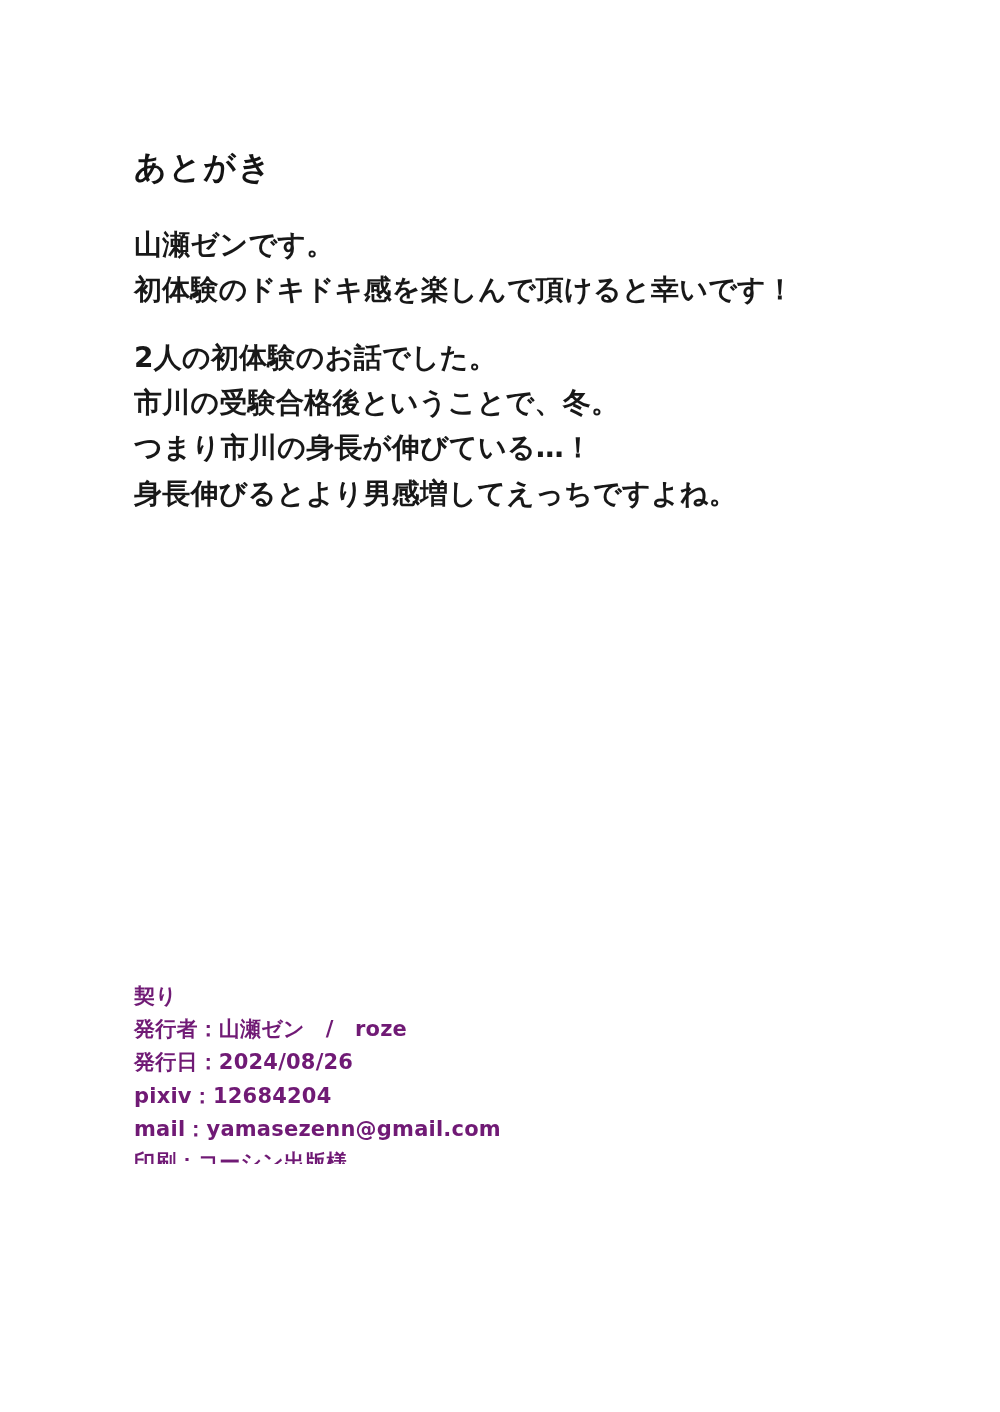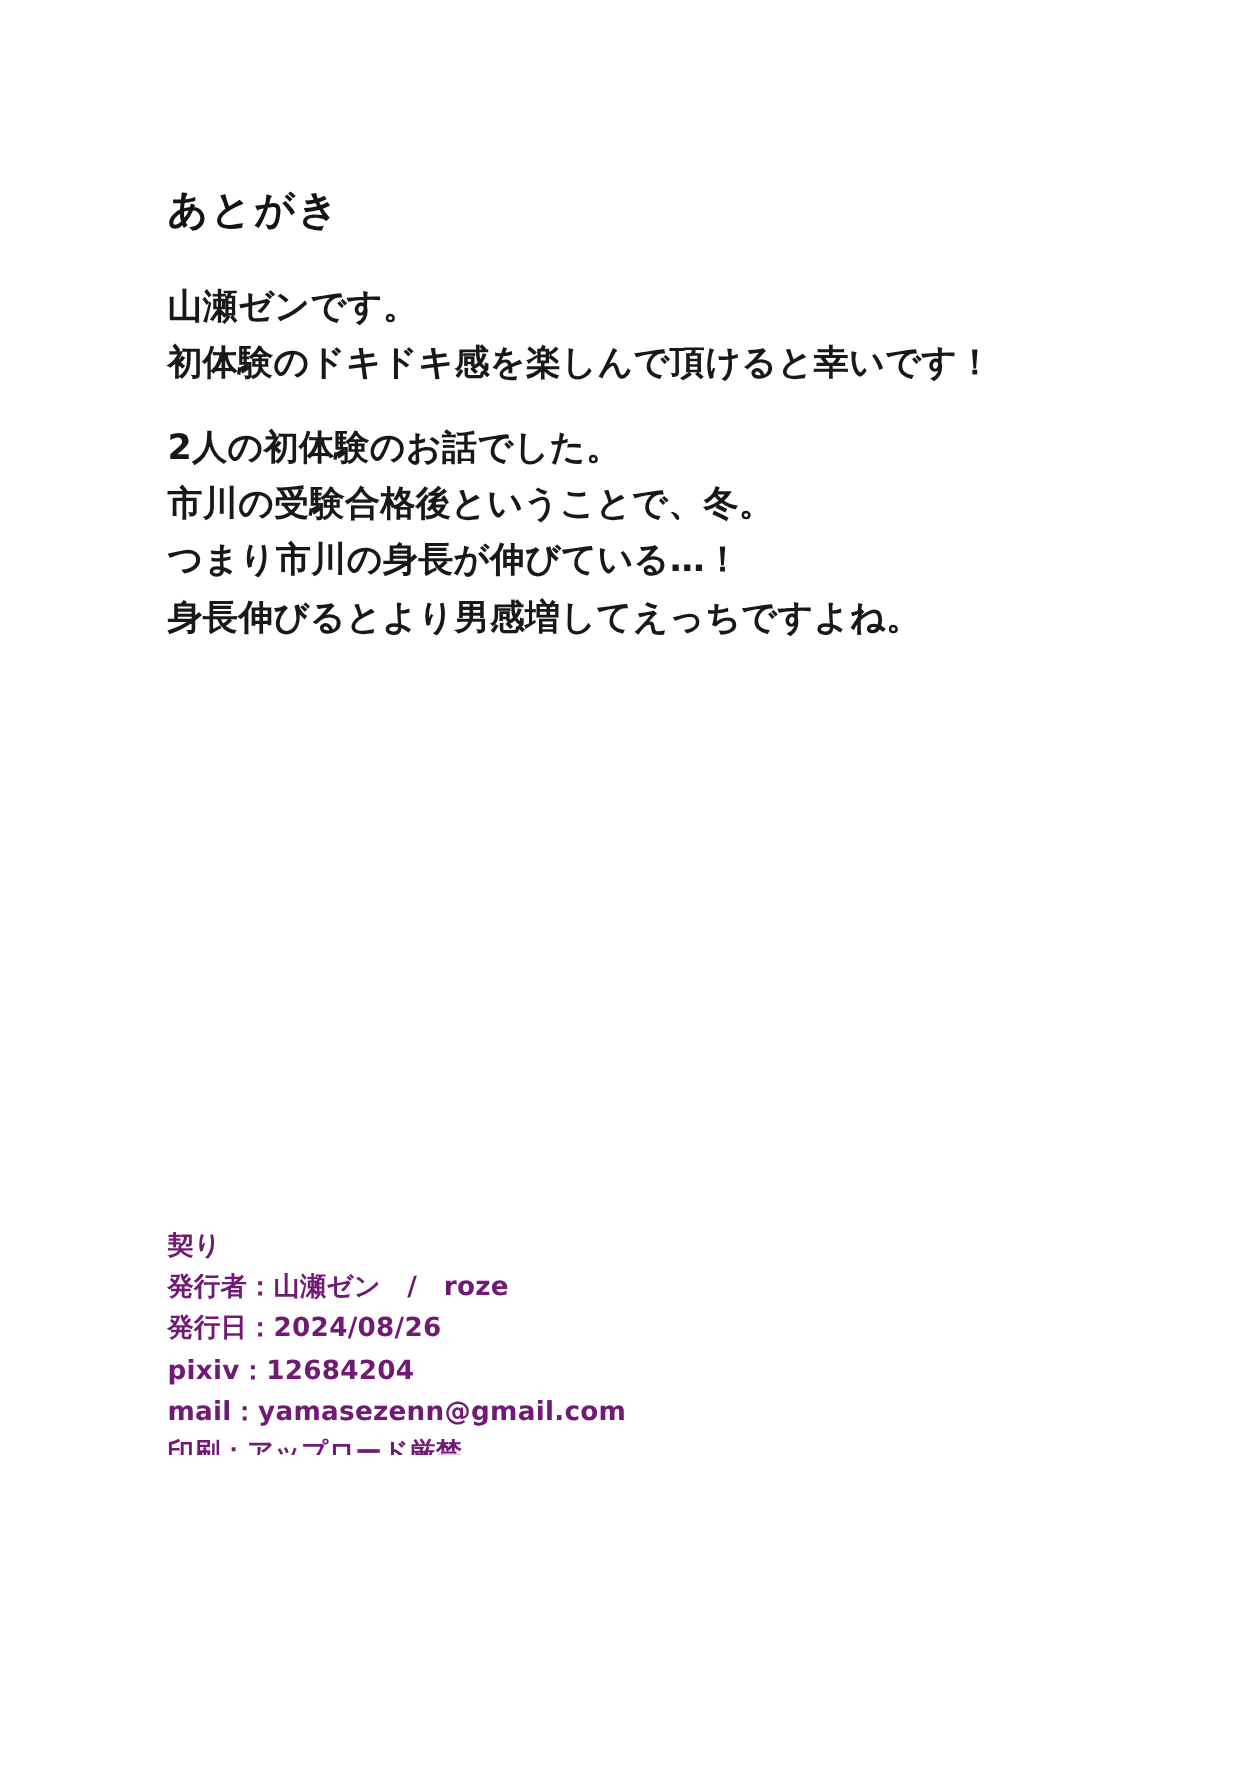--- a/index.html
+++ b/index.html
@@ -112,21 +112,21 @@
       </p>
     </div>
 
     <div class="colophon">
       <div class="group">
         <span class="line">契り</span>
         <span class="line">発行者：山瀬ゼン　/　roze</span>
         <span class="line">発行日：2024/08/26</span>
         <span class="line">pixiv：12684204</span>
         <span class="line">mail：yamasezenn@gmail.com</span>
-        <span class="line">印刷：アップロード厳禁</span>
+        <span class="line">印刷：コーシン出版様</span>
       </div>
     </div>
 
   </div>
 
   <div class="page-number">
     <span>3</span>
     <span>8</span>
   </div>
 </div>

